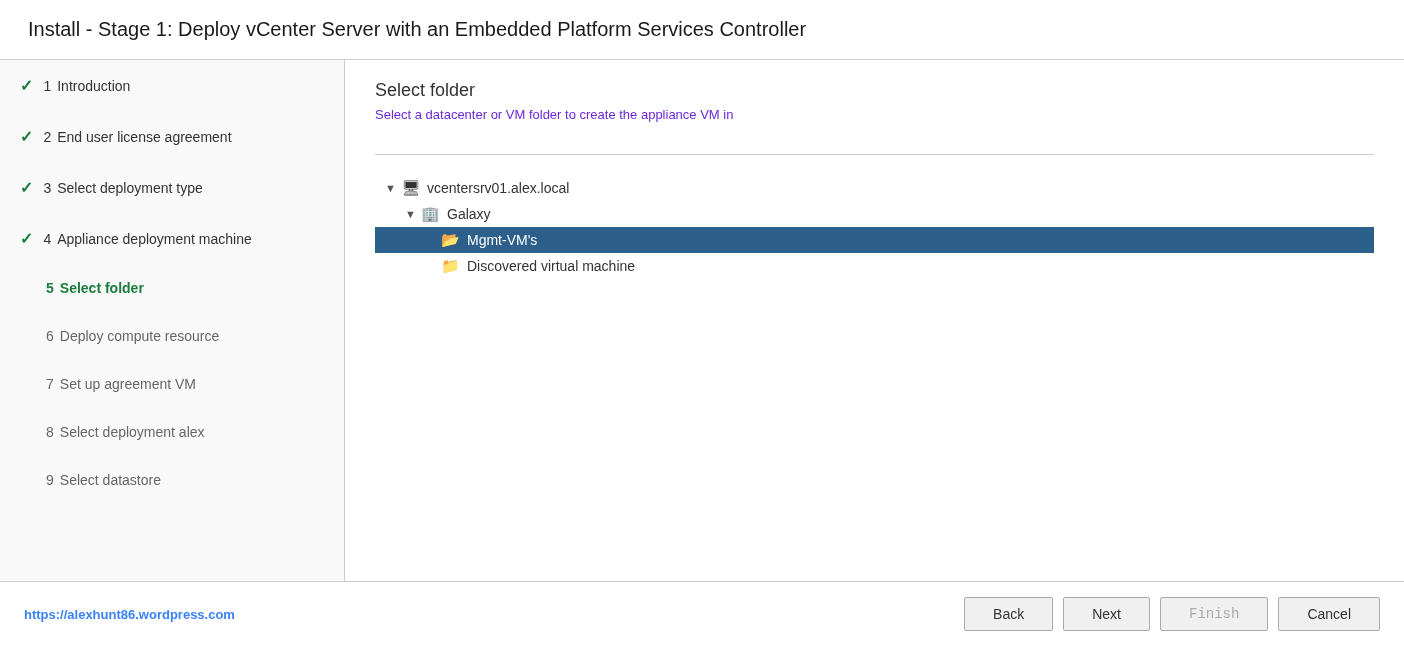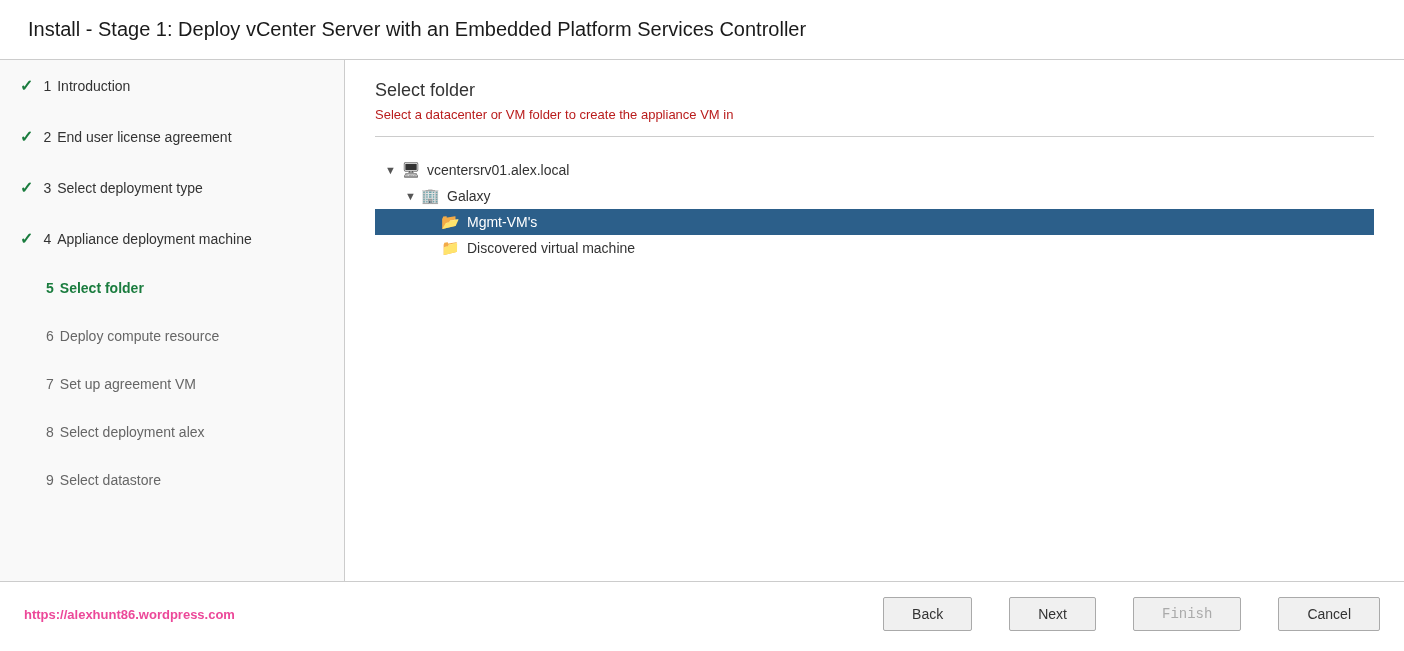--- a/index.html
+++ b/index.html
@@ -63,23 +63,23 @@
 
     .content-title {
       font-size: 18px;
       font-weight: 400;
       color: #333;
       margin-bottom: 6px;
     }
 
     .content-subtitle {
       font-size: 13px;
-      color: #b91c1c;
+      color: #6d28d9;
       margin-bottom: 20px;
-      padding-bottom: 14px;
+      padding-bottom: 32px;
       border-bottom: 1px solid #ccc;
     }
 
     .tree-container {
       margin-top: 10px;
     }
 
     .tree-item {
       display: flex;
       align-items: center;
@@ -130,36 +130,35 @@
       padding: 0 24px;
       border-top: 1px solid #ccc;
       gap: 10px;
     }
 
     .footer-left {
       flex: 1;
     }
 
     .footer-link {
-      color: #ec4899;
+      color: #3b82f6;
       font-size: 13px;
       font-weight: bold;
       text-decoration: none;
     }
 
     .btn {
       padding: 8px 28px;
       font-size: 14px;
       border: 1px solid #aaa;
       background: #f0f0f0;
       cursor: pointer;
       color: #333;
       border-radius: 2px;
       min-width: 80px;
-      margin-left: 27px;
     }
 
     .btn.disabled {
       color: #aaa;
       cursor: default;
       font-family: Liberation Mono, monospace;
     }
   </style>
 </head>
 <body>

